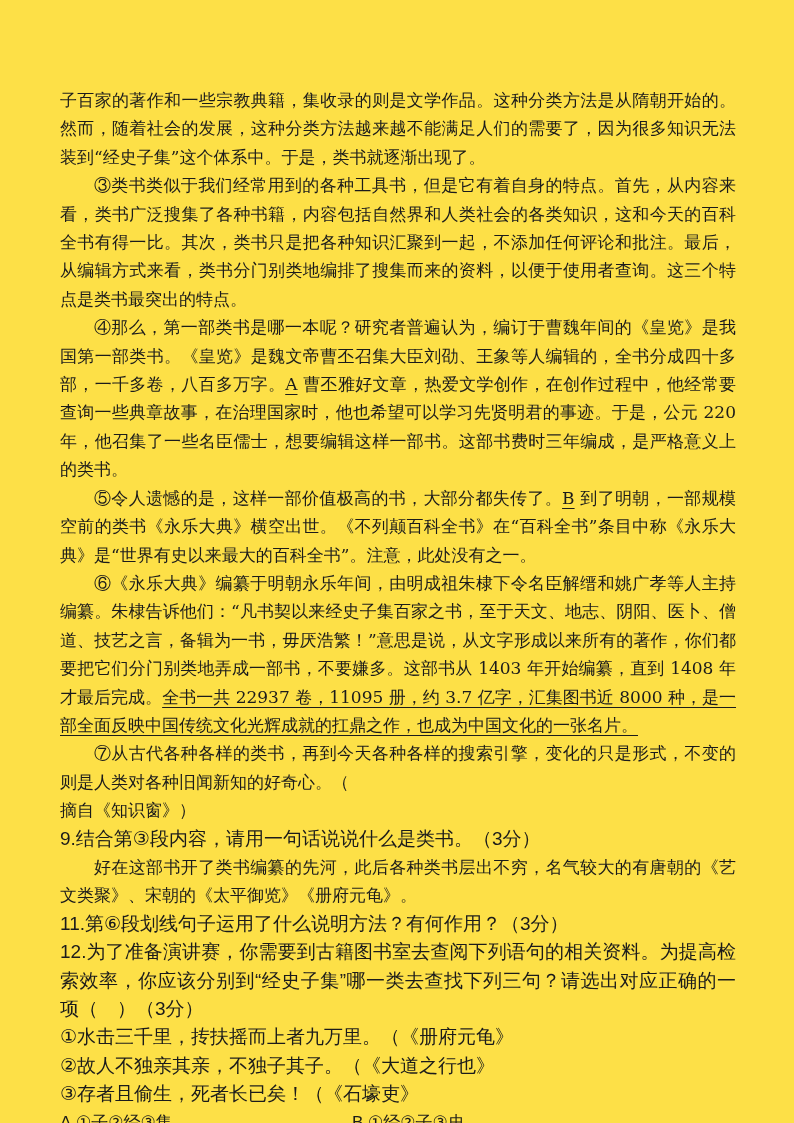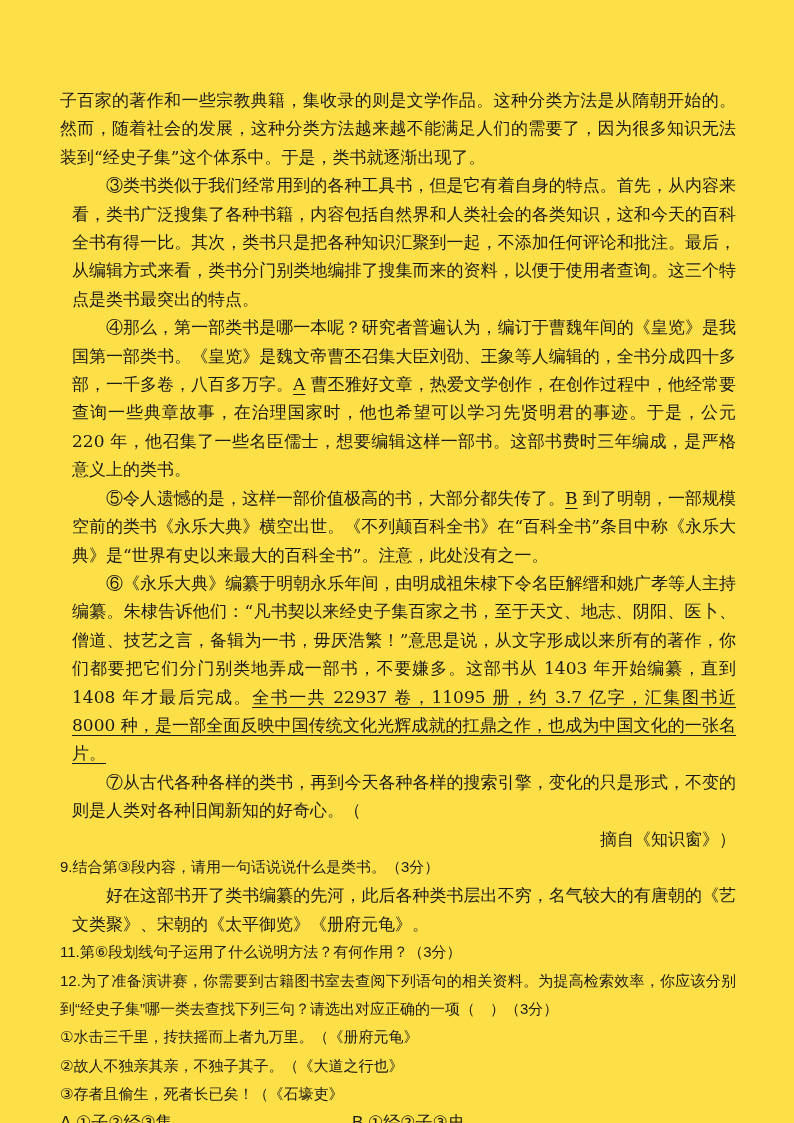--- a/index.html
+++ b/index.html
@@ -8,25 +8,25 @@
     width: 794px;
     height: 1123px;
     box-sizing: border-box;
     padding: 86px 58px 0 60px;
     background: #fde047;
     color: #1b1b1b;
     overflow: hidden;
   }
   p { margin: 0; padding: 0; }
   .kai  { font-family: "DejaVu Serif", "Liberation Serif", serif; font-size: 17px; line-height: 28.4px; }
-  .song { font-family: "Liberation Sans", "DejaVu Sans", sans-serif; font-size: 15px; line-height: 28.4px; }
+  .song { font-family: "Liberation Sans", "DejaVu Sans", sans-serif; font-size: 19px; line-height: 28.4px; }
   .just { text-align: justify; }
-  .indent { text-indent: 2em; margin-left: 12px; }
+  .indent { text-indent: 2em; }
   .u { text-decoration: underline; text-underline-offset: 4px; text-decoration-thickness: 1px; }
-  .source { text-align: right; }
+  .source { text-align: left; }
   .opt-row {
     display: grid;
     grid-template-columns: 292px auto;
     font-family: "Liberation Sans", "DejaVu Sans", sans-serif;
     font-size: 17px;
     line-height: 28.4px;
   }
 </style>
 </head>
 <body>

